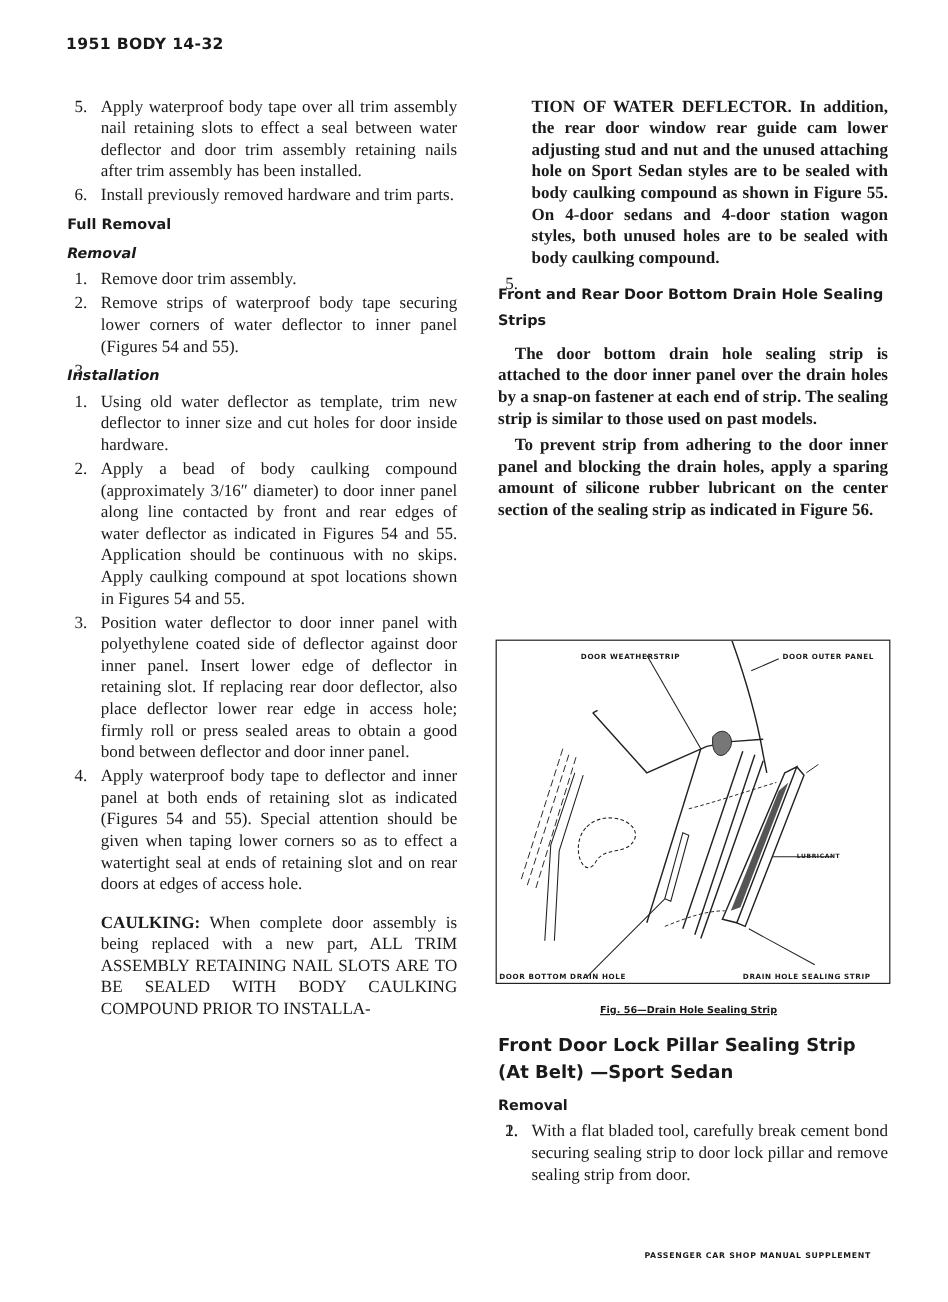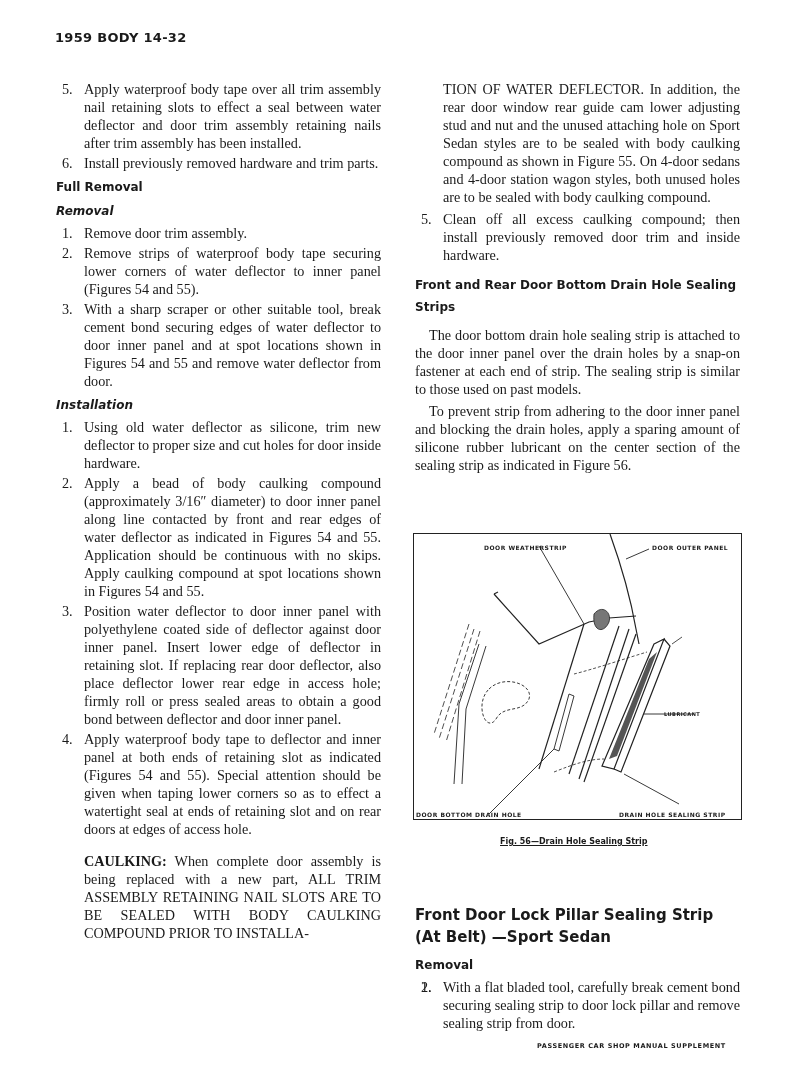--- a/index.html
+++ b/index.html
@@ -9,21 +9,21 @@
     color: #1a1a1a;
   }
   .page-header {
     position: absolute; left: 55px; top: 30px;
     font-family: "DejaVu Sans", "Liberation Sans", sans-serif;
     font-weight: bold; font-size: 13px; letter-spacing: 0.3px;
   }
   .col { position: absolute; font-size: 14.2px; line-height: 18px; }
   .col-left { left: 56px; top: 80px; width: 325px; }
   .col-right { left: 415px; top: 80px; width: 325px; }
-  .p { text-align: justify; margin: 0 0 4px 0; text-indent: 14px; }
+  .p { text-align: justify; margin: 0 0 4px 0; text-indent: 14px; font-weight: bold; }
   .p.noindent { text-indent: 0; }
   .ol { margin: 0 0 4px 0; padding: 0; list-style: none; }
   .ol li { position: relative; padding-left: 28px; text-align: justify; margin-bottom: 2px; }
   .ol li .num { position: absolute; left: 6px; top: 0; }
   .h-sub {
     font-family: "DejaVu Sans", "Liberation Sans", sans-serif;
     font-weight: bold; font-size: 12px; margin: 6px 0 4px 0;
   }
   .h-sub.italic { font-style: italic; }
   .h-main {
@@ -48,51 +48,51 @@
   }
   .footer {
     position: absolute; left: 537px; top: 1042px;
     font-family: "DejaVu Sans", "Liberation Sans", sans-serif;
     font-weight: bold; font-size: 6.5px; letter-spacing: 0.6px;
   }
 </style>
 </head>
 <body>
 
-<div class="page-header">1959 BODY 14-32</div>
+<div class="page-header">1951 BODY 14-32</div>
 
 <div class="col col-left">
   <ul class="ol">
     <li><span class="num">5.</span><span>Apply waterproof body tape over all trim assembly nail retaining slots to effect a seal between water deflector and door trim assembly retaining nails after trim assembly has been installed.</span></li>
     <li><span class="num">6.</span><span>Install previously removed hardware and trim parts.</span></li>
   </ul>
 
   <div class="h-sub">Full Removal</div>
 
   <div class="h-sub italic">Removal</div>
   <ul class="ol">
     <li><span class="num">1.</span><span>Remove door trim assembly.</span></li>
     <li><span class="num">2.</span><span>Remove strips of waterproof body tape securing lower corners of water deflector to inner panel (Figures 54 and 55).</span></li>
-    <li><span class="num">3.</span><span>With a sharp scraper or other suitable tool, break cement bond securing edges of water deflector to door inner panel and at spot locations shown in Figures 54 and 55 and remove water deflector from door.</span></li>
+    <li><span class="num">3.</span></li>
   </ul>
 
   <div class="h-sub italic">Installation</div>
   <ul class="ol">
-    <li><span class="num">1.</span><span>Using old water deflector as silicone, trim new deflector to proper size and cut holes for door inside hardware.</span></li>
+    <li><span class="num">1.</span><span>Using old water deflector as template, trim new deflector to inner size and cut holes for door inside hardware.</span></li>
     <li><span class="num">2.</span><span>Apply a bead of body caulking compound (approximately 3/16″ diameter) to door inner panel along line contacted by front and rear edges of water deflector as indicated in Figures 54 and 55. Application should be continuous with no skips. Apply caulking compound at spot locations shown in Figures 54 and 55.</span></li>
     <li><span class="num">3.</span><span>Position water deflector to door inner panel with polyethylene coated side of deflector against door inner panel. Insert lower edge of deflector in retaining slot. If replacing rear door deflector, also place deflector lower rear edge in access hole; firmly roll or press sealed areas to obtain a good bond between deflector and door inner panel.</span></li>
     <li><span class="num">4.</span><span>Apply waterproof body tape to deflector and inner panel at both ends of retaining slot as indicated (Figures 54 and 55). Special attention should be given when taping lower corners so as to effect a watertight seal at ends of retaining slot and on rear doors at edges of access hole.</span></li>
   </ul>
   <p class="important"><b>CAULKING:</b><span> When complete door assembly is being replaced with a new part, ALL TRIM ASSEMBLY RETAINING NAIL SLOTS ARE TO BE SEALED WITH BODY CAULKING COMPOUND PRIOR TO INSTALLA-</span></p>
 </div>
 
 <div class="col col-right">
   <p class="p noindent" style="margin-left:28px;">TION OF WATER DEFLECTOR. In addition, the rear door window rear guide cam lower adjusting stud and nut and the unused attaching hole on Sport Sedan styles are to be sealed with body caulking compound as shown in Figure 55. On 4-door sedans and 4-door station wagon styles, both unused holes are to be sealed with body caulking compound.</p>
   <ul class="ol">
-    <li><span class="num">5.</span><span>Clean off all excess caulking compound; then install previously removed door trim and inside hardware.</span></li>
+    <li><span class="num">5.</span></li>
   </ul>
 
   <div class="h-main">Front and Rear Door Bottom Drain Hole Sealing Strips</div>
   <p class="p">The door bottom drain hole sealing strip is attached to the door inner panel over the drain holes by a snap-on fastener at each end of strip. The sealing strip is similar to those used on past models.</p>
   <p class="p">To prevent strip from adhering to the door inner panel and blocking the drain holes, apply a sparing amount of silicone rubber lubricant on the center section of the sealing strip as indicated in Figure 56.</p>
 </div>
 
 <div class="figure">
   <svg width="327" height="285" viewBox="0 0 327 285">
     <g fill="none" stroke="#222" stroke-width="1.2">
@@ -124,21 +124,21 @@
     </g>
   </svg>
   <div class="fig-label" style="left:70px; top:10px;">DOOR WEATHERSTRIP</div>
   <div class="fig-label" style="left:238px; top:10px;">DOOR OUTER PANEL</div>
   <div class="fig-label" style="left:250px; top:177px; font-size:5px;">LUBRICANT</div>
   <div class="fig-label" style="left:2px; top:277px;">DOOR BOTTOM DRAIN HOLE</div>
   <div class="fig-label" style="left:205px; top:277px;">DRAIN HOLE SEALING STRIP</div>
 </div>
 <div class="fig-caption">Fig. 56—Drain Hole Sealing Strip</div>
 
-<div class="col" style="left:415px; top:904px; width:325px;">
+<div class="col" style="left:415px; top:860px; width:325px;">
   <div class="h-main" style="font-size:15px; margin-top:0;">Front Door Lock Pillar Sealing Strip (At Belt) —Sport Sedan</div>
   <div class="h-sub">Removal</div>
   <ul class="ol">
     <li><span class="num">1.</span></li>
     <li><span class="num">2.</span><span>With a flat bladed tool, carefully break cement bond securing sealing strip to door lock pillar and remove sealing strip from door.</span></li>
   </ul>
 </div>
 
 <div class="footer">PASSENGER CAR SHOP MANUAL SUPPLEMENT</div>
 

